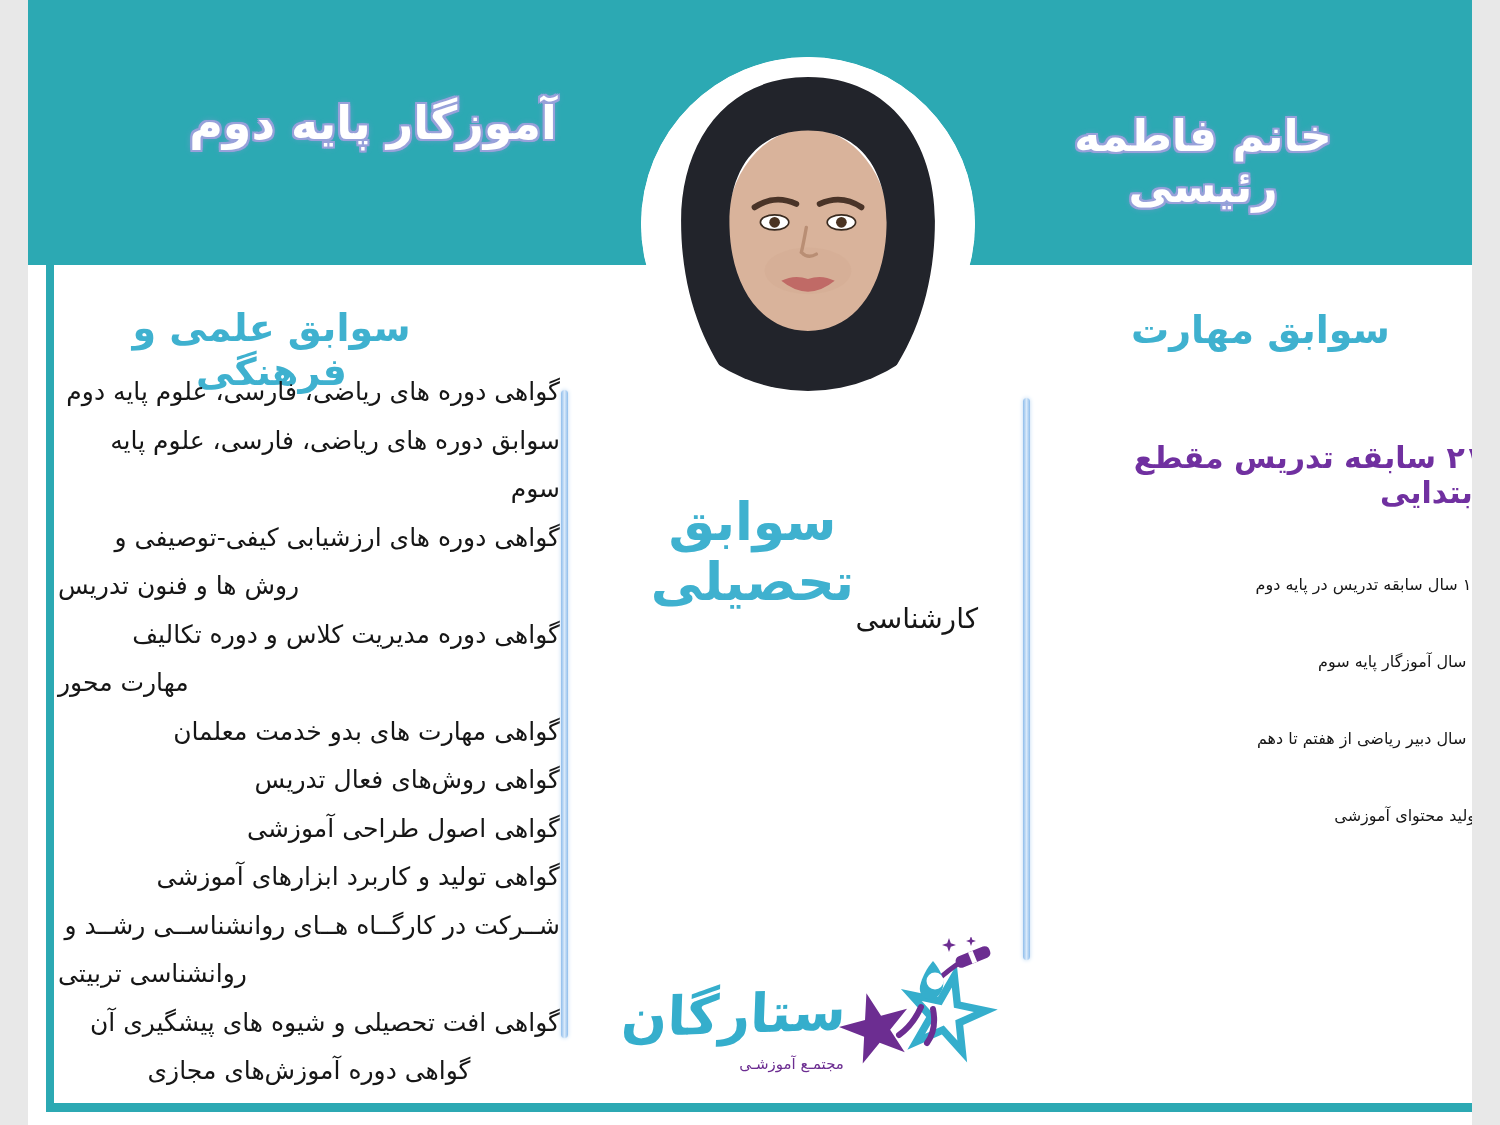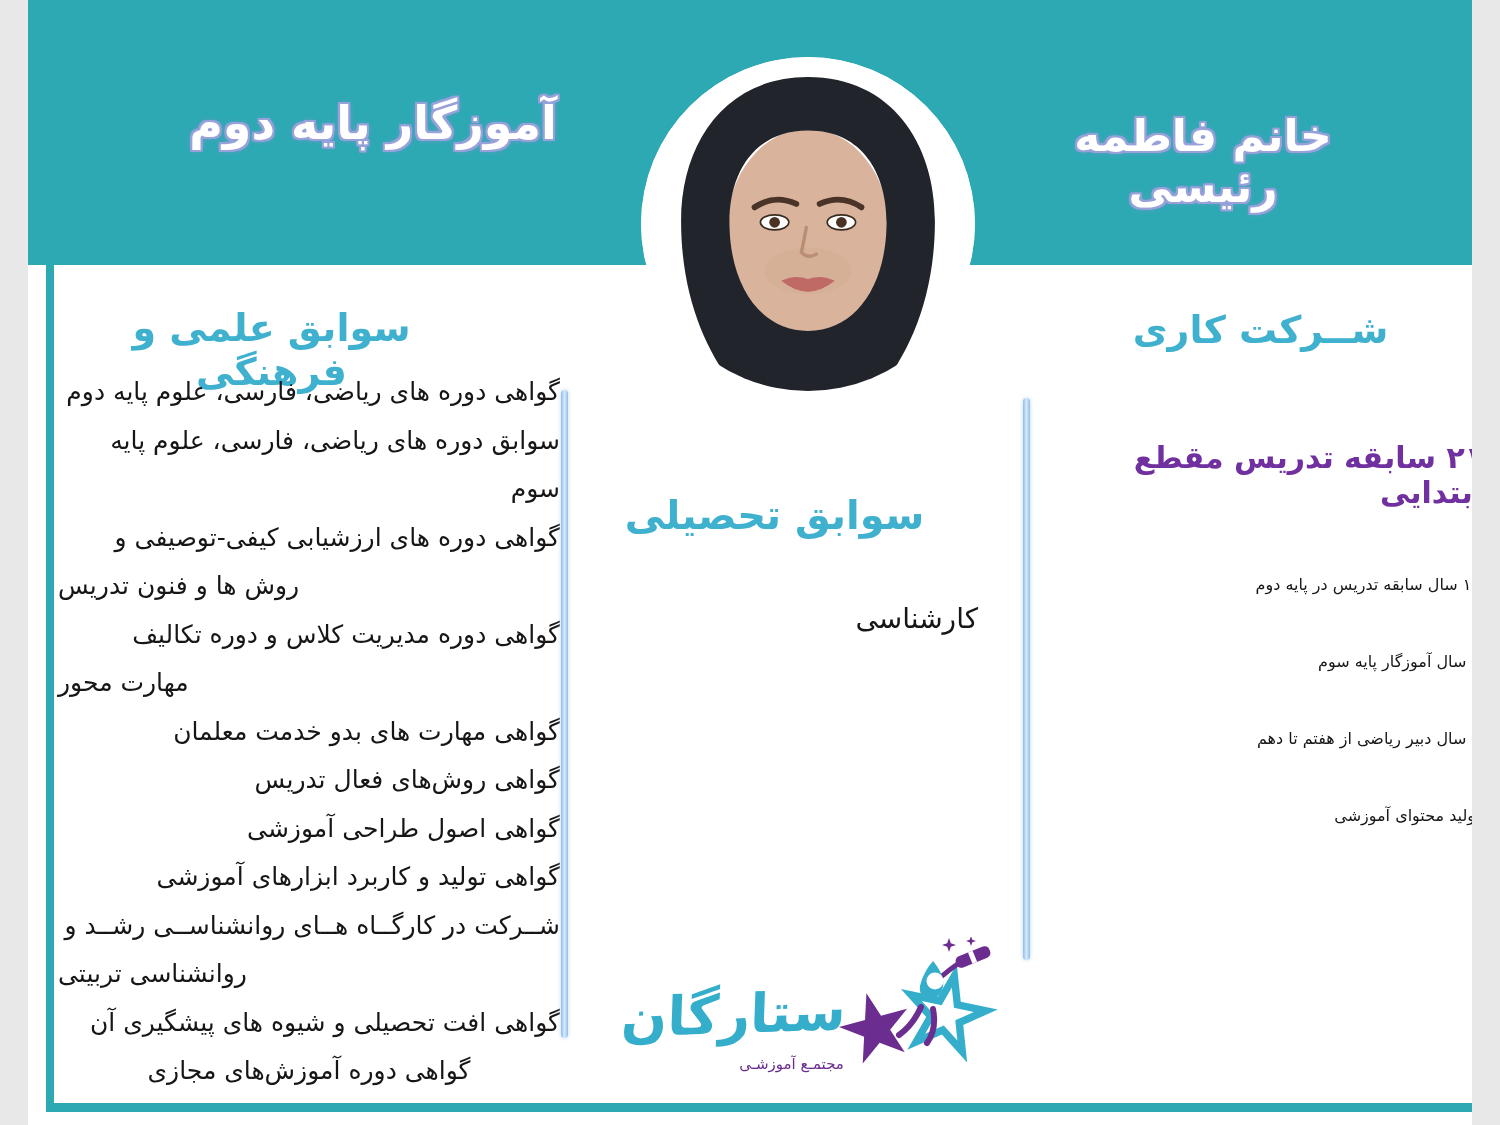--- a/index.html
+++ b/index.html
@@ -29,21 +29,21 @@
     position:absolute;left:613px;top:57px;width:334px;height:334px;
     border-radius:50%;background:#ffffff;overflow:hidden;z-index:2;
   }
   .photo-wrap svg{display:block;width:100%;height:100%;}
   
   .section-heading{
     position:absolute;direction:rtl;text-align:center;
     font-weight:bold;color:#3FB1CF;letter-spacing:0;
   }
   .heading-left{left:41px;top:306px;width:405px;font-size:38px;}
-  .heading-center{left:554px;top:492px;width:385px;font-size:40px;}
+  .heading-center{left:532px;top:492px;width:385px;font-size:52px;}
   .heading-right{left:1030px;top:308px;width:405px;font-size:38px;}
   
   .cert-list{
     position:absolute;left:30px;top:368px;width:502px;
     direction:rtl;font-size:25px;color:#161616;line-height:48.5px;
   }
   .cert-item .l1{display:block;text-align:right;}
   .cert-item .l2{display:block;text-align:left;}
   .cert-item .l2:empty{display:none;}
   .cert-item:last-child .l1{text-align:center;}
@@ -164,21 +164,21 @@
       <div class="cert-item">
         <span class="l1">گواهی دوره آموزش‌های مجازی</span>
       </div>
     </div>
   <div class="divider divider-left"></div>
 
   <div class="section-heading heading-center">سوابق تحصیلی</div>
   <div class="degree">کارشناسی</div>
 
   <div class="divider divider-right"></div>
-  <div class="section-heading heading-right">شــرکت کاری</div>
+  <div class="section-heading heading-right">سوابق مهارت</div>
   <div class="work-highlight">۲۱ سابقه تدریس مقطع ابتدایی</div>
   <div class="work-list">
 
       <div class="work-item">۱۱ سال سابقه تدریس در پایه دوم</div>
 
       <div class="work-item">۲ سال آموزگار پایه سوم</div>
 
       <div class="work-item">۸ سال دبیر ریاضی از هفتم تا دهم</div>
 
       <div class="work-item">تولید محتوای آموزشی</div>

